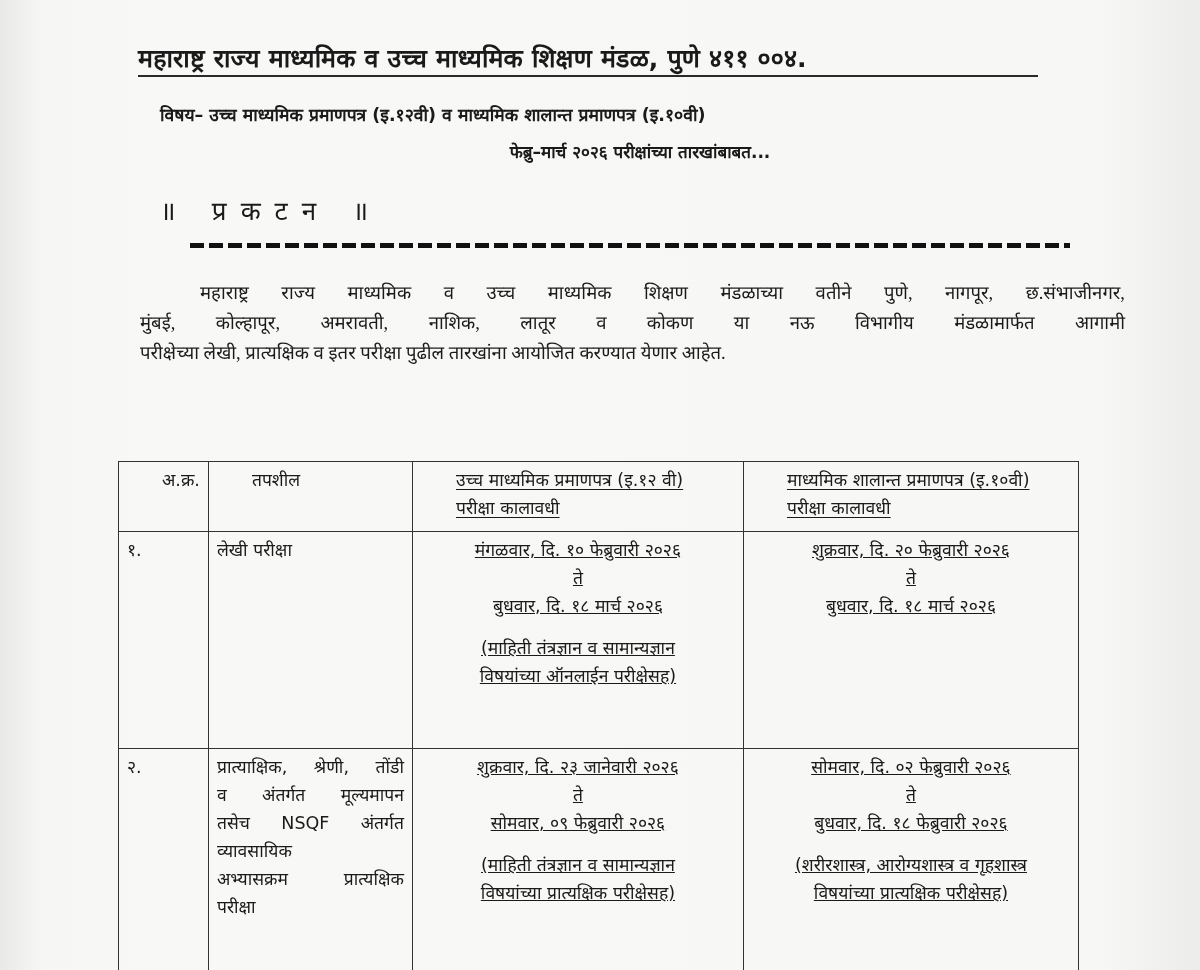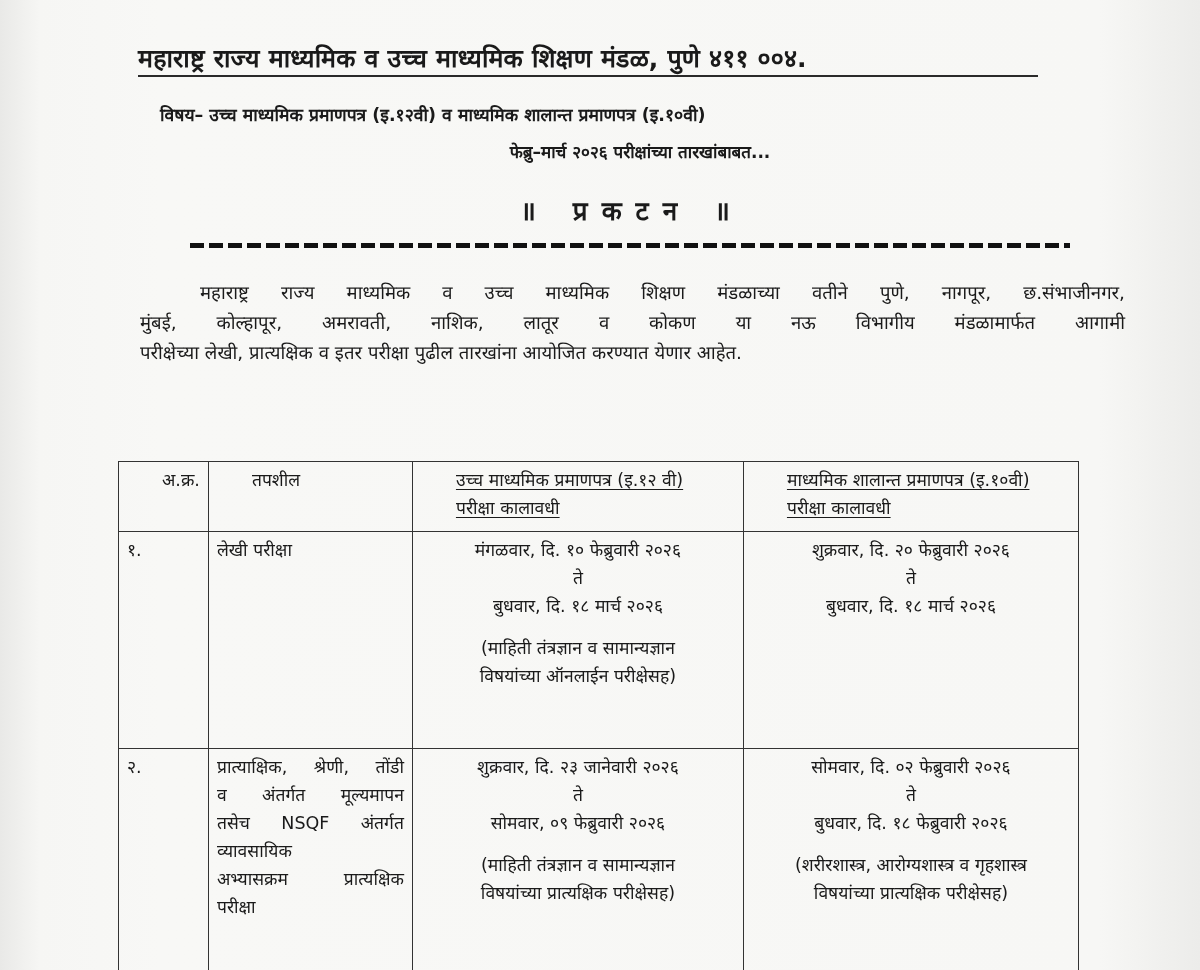--- a/index.html
+++ b/index.html
@@ -22,22 +22,22 @@
   }
   .subject {
     position: absolute; left: 160px; top: 102px; width: 960px;
     font-size: 17.5px; font-weight: bold; white-space: nowrap;
   }
   .subject2 {
     position: absolute; left: 160px; top: 140px; width: 960px;
     text-align: center; font-size: 17px; font-weight: bold; white-space: nowrap;
   }
   .announce {
-    position: absolute; left: 152px; top: 192px; width: 960px;
-    text-align: center; font-size: 26px; letter-spacing: 14px; white-space: nowrap; font-weight: bold;
+    position: absolute; left: 160px; top: 192px; width: 960px;
+    font-size: 26px; letter-spacing: 14px; white-space: nowrap;
   }
   .dashline {
     position: absolute; left: 190px; top: 243px; width: 880px; height: 5px;
     background: repeating-linear-gradient(90deg, #111 0px, #111 14px, transparent 14px, transparent 19px);
   }
   .para {
     position: absolute; left: 140px; top: 278px; width: 985px;
     font-size: 18.5px; line-height: 30px; text-align: justify;
     text-indent: 60px;
   }
@@ -55,41 +55,41 @@
     border: 1.5px solid #333; vertical-align: top; font-weight: normal;
     padding: 4px 8px;
   }
   table.sched th { text-align: left; padding-left: 43px; }
   .c1 { width: 58px; }
   .c2 { width: 204px; }
   .c3 { width: 331px; }
   .c4 { width: 335px; }
   .hdr-center { text-align: center; }
   .u { text-decoration: underline; text-underline-offset: 3px; }
-  .center { text-align: center; }
+  .center { text-align: center; text-decoration: underline; }
   .gap { height: 14px; }
   .detail-cell { text-align: justify; }
   .detail-cell .jl { display: block; text-align-last: justify; white-space: nowrap; }
   .detail-cell .jl.l { text-align-last: left; }
   tr.hdr { height: 70px; }
   tr.r1 { height: 217px; }
   tr.r2 { height: 222px; }
 </style>
 </head>
 <body>
 
 <div class="page">
 
   <div class="title">महाराष्ट्र राज्य माध्यमिक व उच्च माध्यमिक शिक्षण मंडळ, पुणे ४११ ००४.</div>
   <div class="subject">विषय– उच्च माध्यमिक प्रमाणपत्र (इ.१२वी) व माध्यमिक शालान्त प्रमाणपत्र (इ.१०वी)</div>
   <div class="subject2">फेब्रु–मार्च २०२६ परीक्षांच्या तारखांबाबत...</div>
   <div class="announce">॥ प्रकटन ॥</div>
   <div class="dashline"></div>
 
-  <div class="para" style="text-indent:0;">
+  <div class="para" style="text-indent:0;font-family:Liberation Serif, serif;">
     <span class="line first">महाराष्ट्र राज्य माध्यमिक व उच्च माध्यमिक शिक्षण मंडळाच्या वतीने पुणे, नागपूर, छ.संभाजीनगर,</span>
     <span class="line">मुंबई, कोल्हापूर, अमरावती, नाशिक, लातूर व कोकण या नऊ विभागीय मंडळामार्फत आगामी</span>
     <span class="line last">परीक्षेच्या लेखी, प्रात्यक्षिक व इतर परीक्षा पुढील तारखांना आयोजित करण्यात येणार आहेत.</span>
   </div>
 
   <table class="sched">
     <colgroup>
       <col class="c1">
         <col class="c2">
         <col class="c3">

